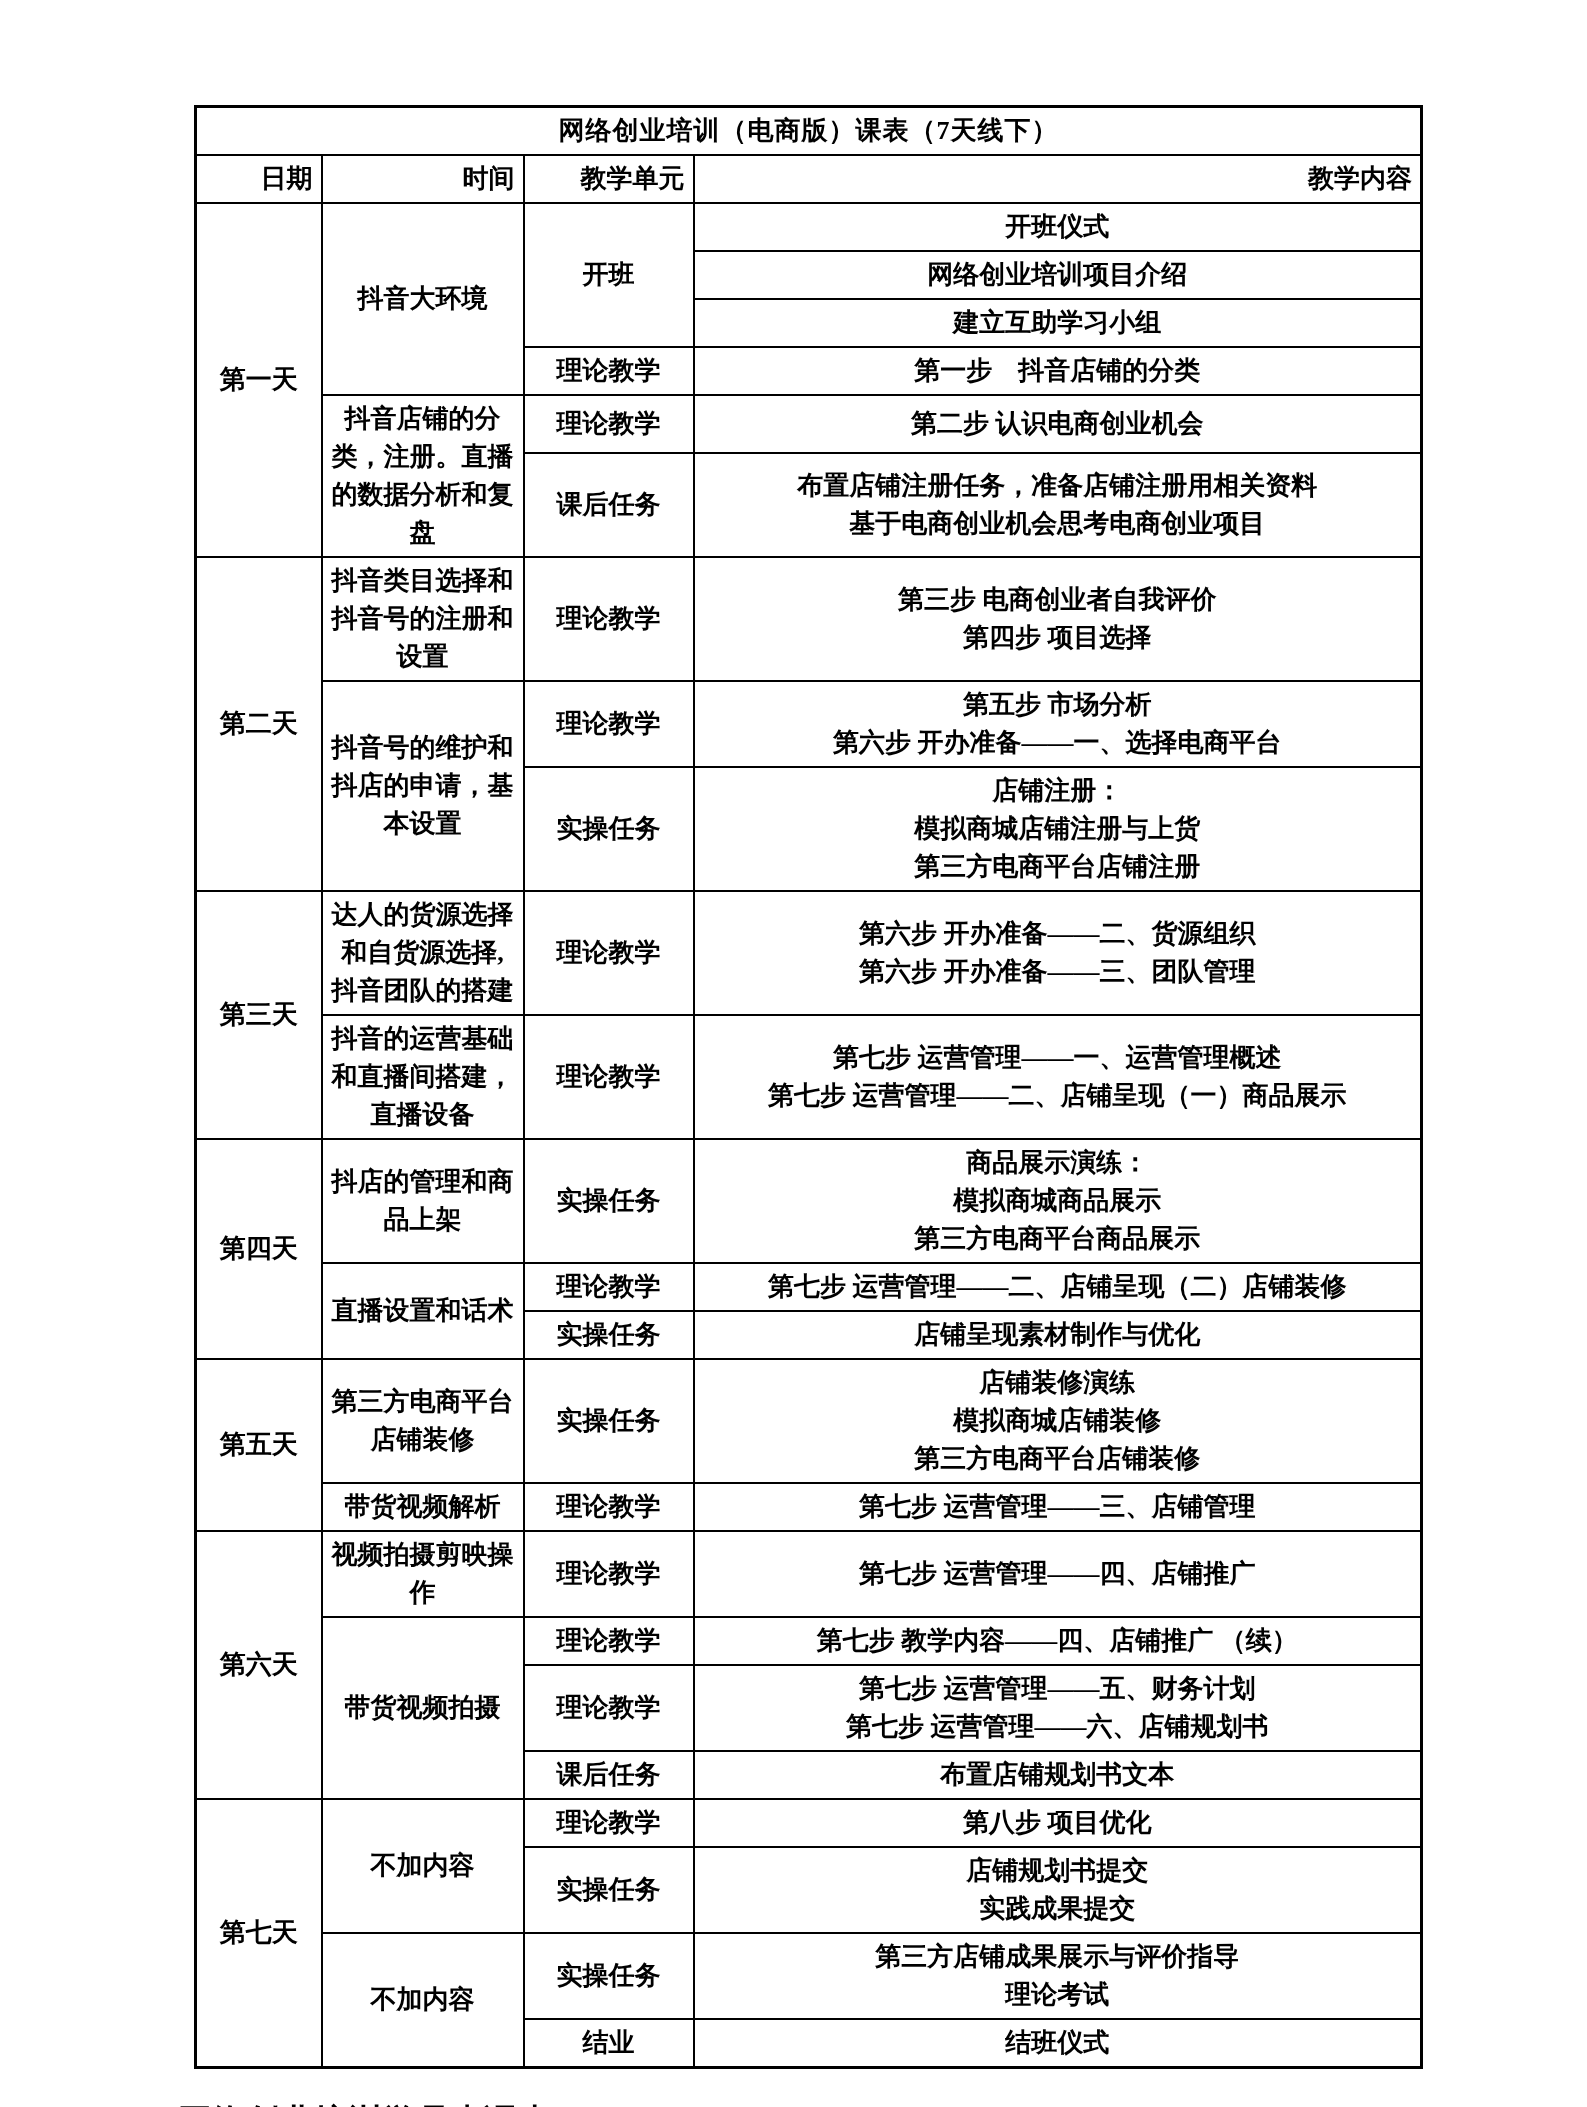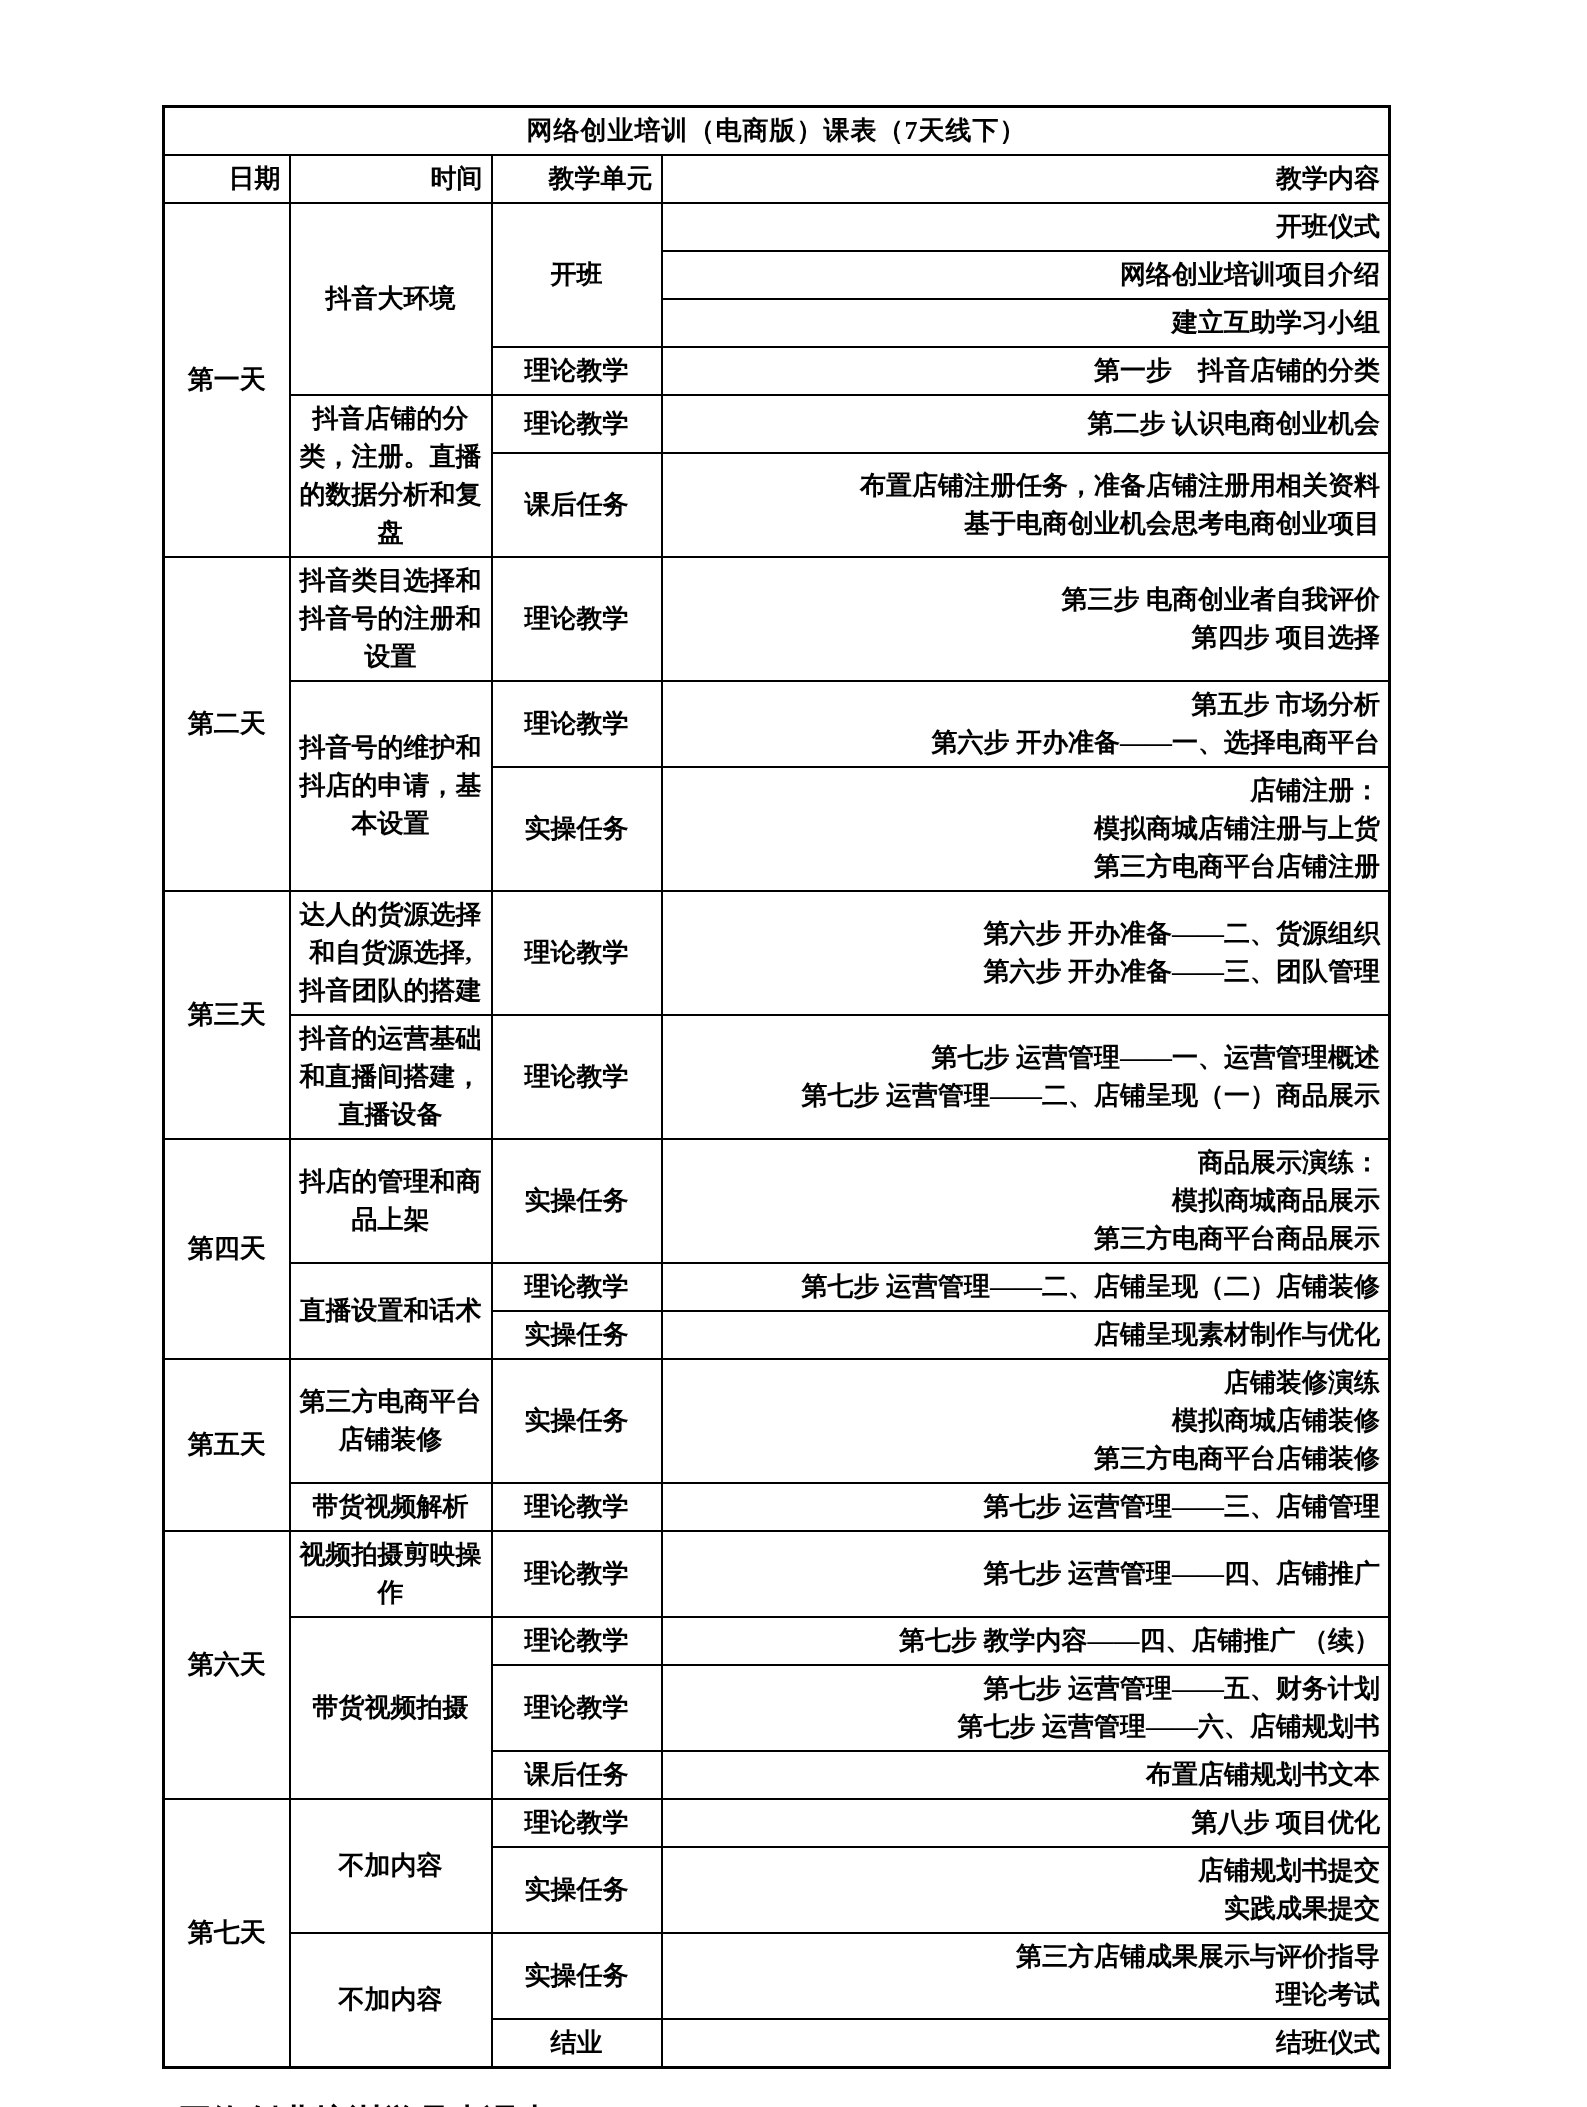--- a/index.html
+++ b/index.html
@@ -19,20 +19,21 @@
     position: absolute;
     left: 162px;
     top: 105px;
     width: 1230px;
   }
   table.schedule {
     border-collapse: collapse;
     table-layout: fixed;
     width: 1226px;
     border: 3px solid #000000;
+    margin-left: 32px;
   }
   table.schedule td {
     border: 2px solid #000000;
     font-size: 26px;
     line-height: 38px;
     font-weight: 600;
     padding: 4px 8px;
     vertical-align: middle;
     word-break: break-all;
     overflow-wrap: anywhere;
@@ -45,21 +46,21 @@
     letter-spacing: 1px;
   }
   td.th {
     text-align: right;
     font-weight: 700;
   }
   td.cell-date, td.cell-time, td.cell-unit {
     text-align: center;
   }
   td.cell-content {
-    text-align: right;
+    text-align: center;
     padding-left: 22px;
   }
   .caption {
     margin: 30px 0 0 16px;
     font-family: "Liberation Sans", "DejaVu Sans", sans-serif;
     font-size: 34px;
     font-weight: 700;
     color: #000000;
   }
 </style>

